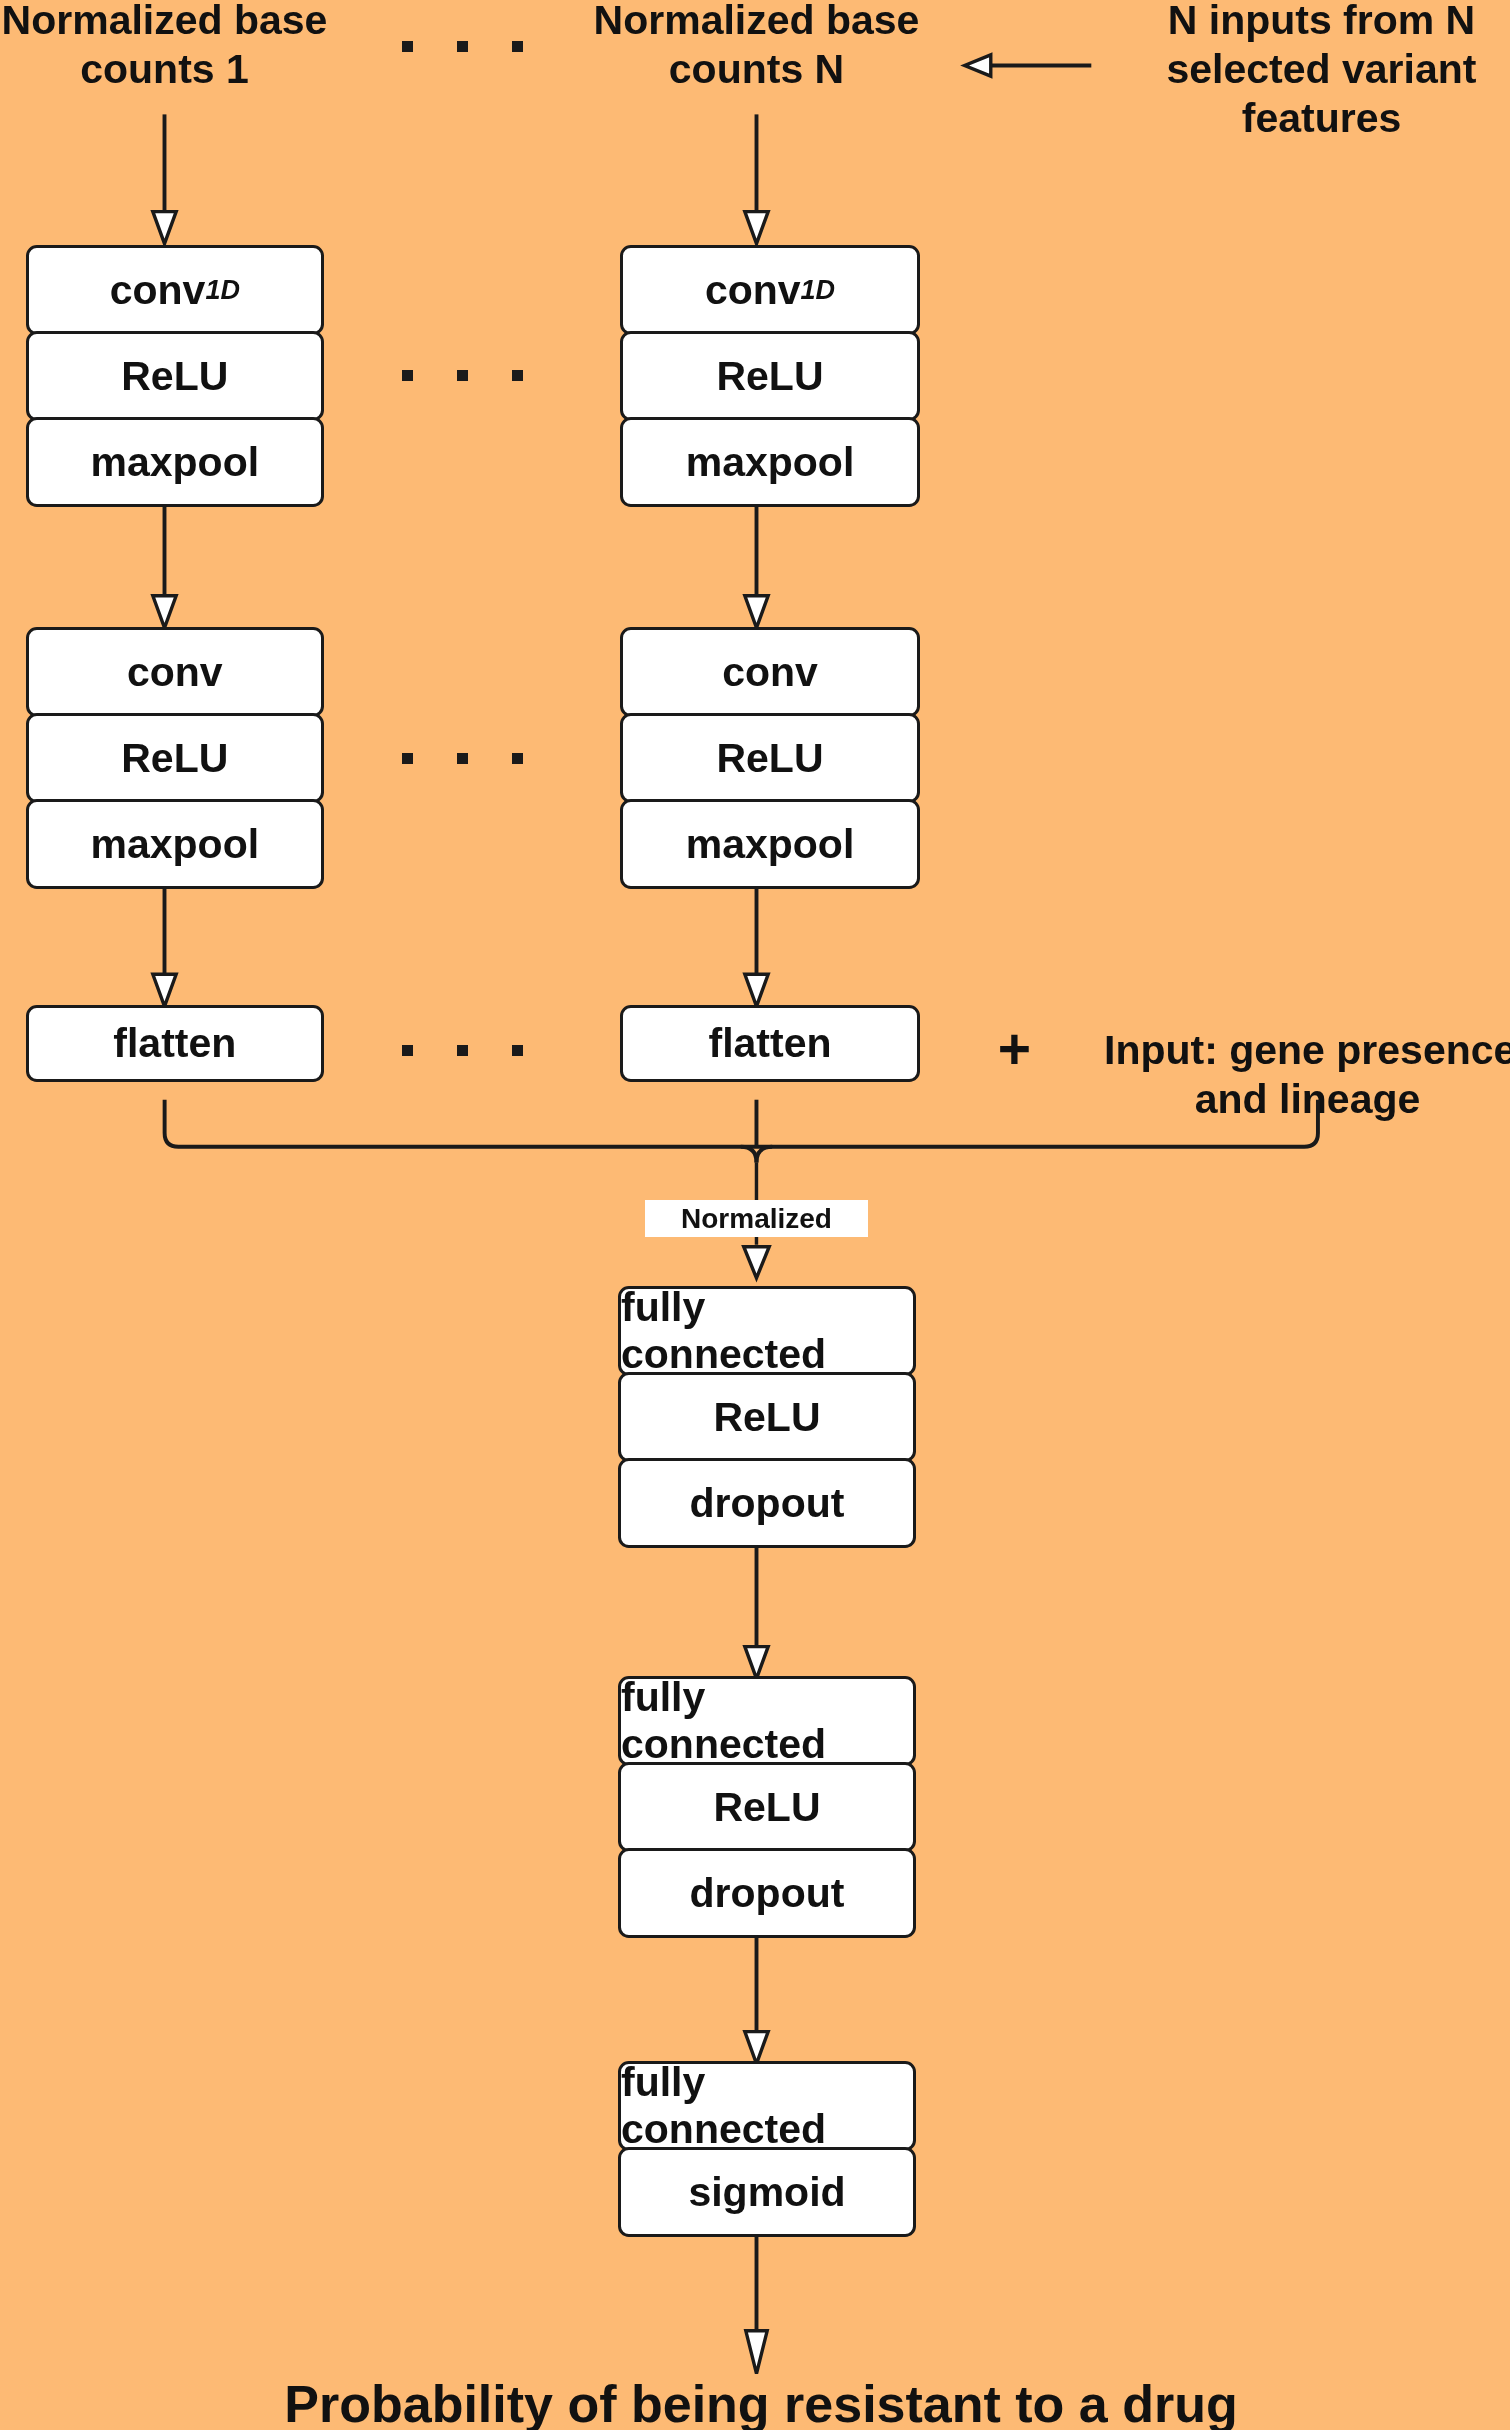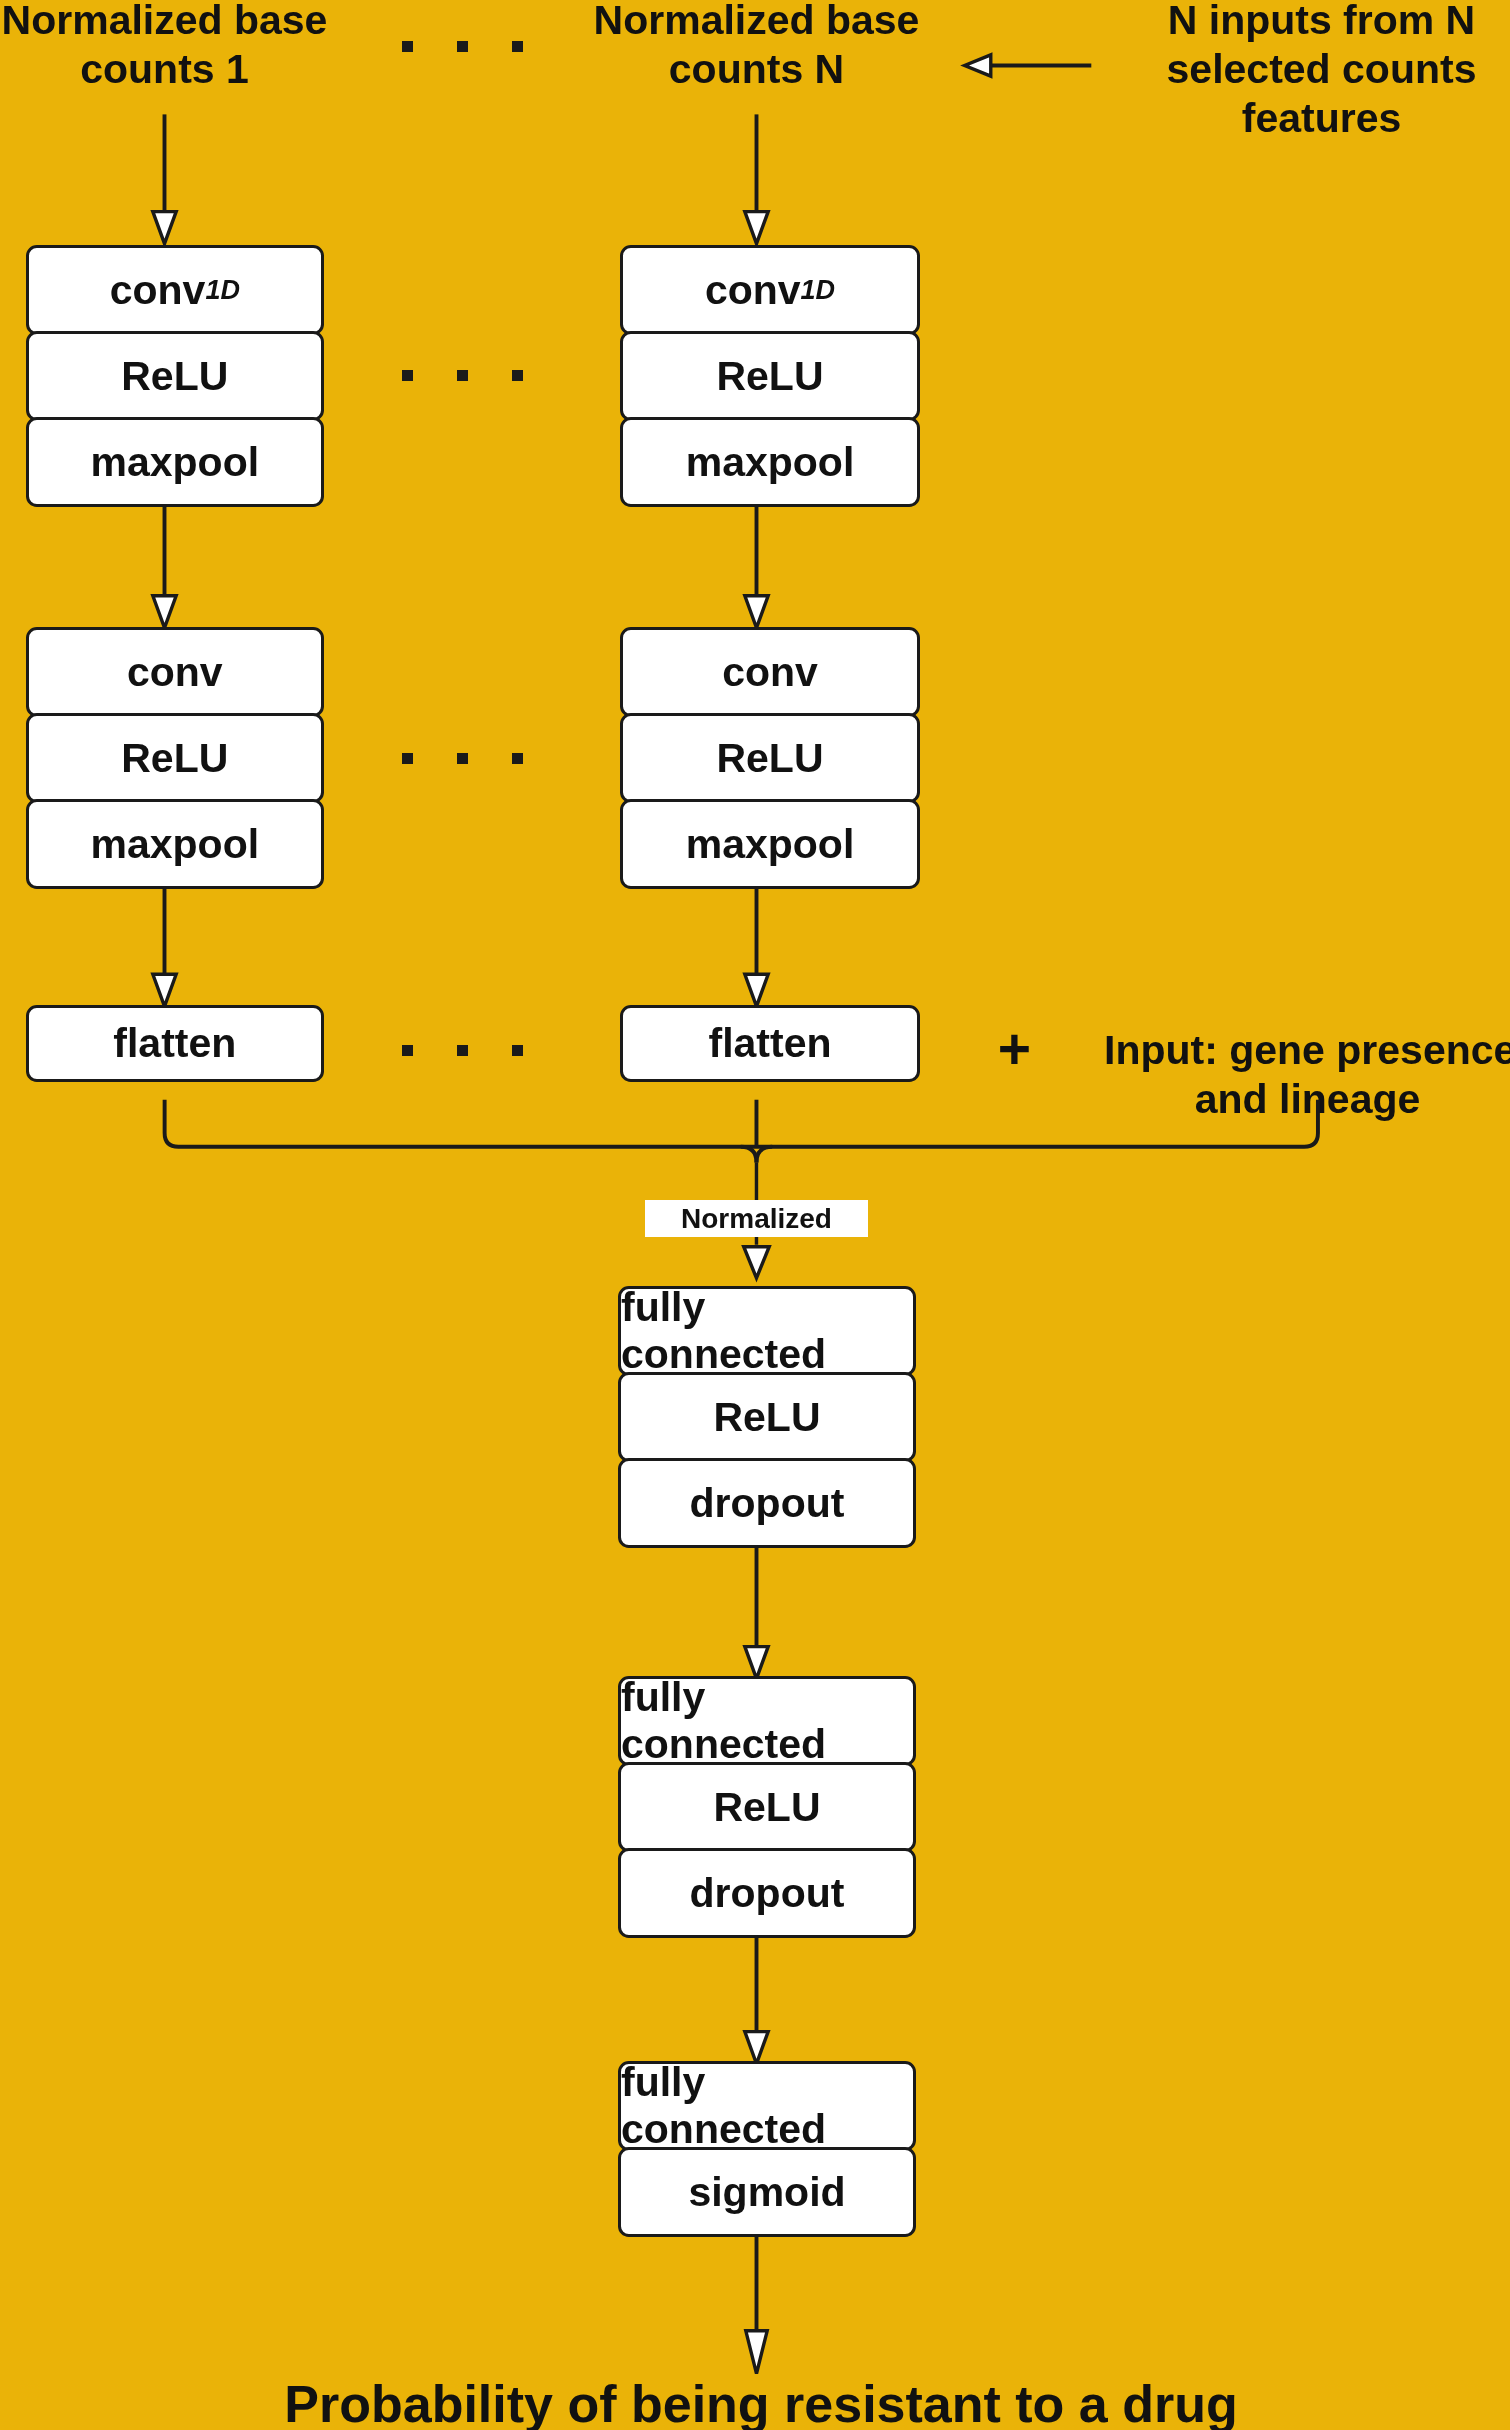--- a/index.html
+++ b/index.html
@@ -1,17 +1,17 @@
 <!DOCTYPE html>
 <html><head>
 <meta charset="utf-8">
 <style>
   html,body{margin:0;padding:0;background:#ffffff;}
   #canvas{
-    position:relative;width:1510px;height:2431px;background:#eab308;
+    position:relative;width:1510px;height:2431px;background:#fdba74;
     font-family:"Liberation Sans","DejaVu Sans",sans-serif;
     color:#111111;overflow:hidden;
   }
   .lbl{
     position:absolute;text-align:center;font-weight:bold;
     font-size:41px;line-height:49px;color:#111111;white-space:nowrap;
   }
   .group{position:absolute;}
   .box{
     box-sizing:border-box;background:#ffffff;border:3.9px solid #1a1a1a;
@@ -44,21 +44,21 @@
   <div class="lbl" style="left:0px;top:-3.9px;width:329px;">
     <div>Normalized base</div>
     <div>counts 1</div>
   </div>
   <div class="lbl" style="left:592px;top:-3.9px;width:329px;">
     <div>Normalized base</div>
     <div>counts N</div>
   </div>
   <div class="lbl" style="left:1133px;top:-3.9px;width:377px;">
     <div>N inputs from N</div>
-    <div>selected counts</div>
+    <div>selected variant</div>
     <div>features</div>
   </div>
 
   <div class="dotrow" style="left:402px;top:41px;">
     <div class="dot d1"></div>
       <div class="dot d2"></div>
       <div class="dot d3"></div>
   </div>
   <div class="dotrow" style="left:402px;top:370px;">
     <div class="dot d1"></div>

